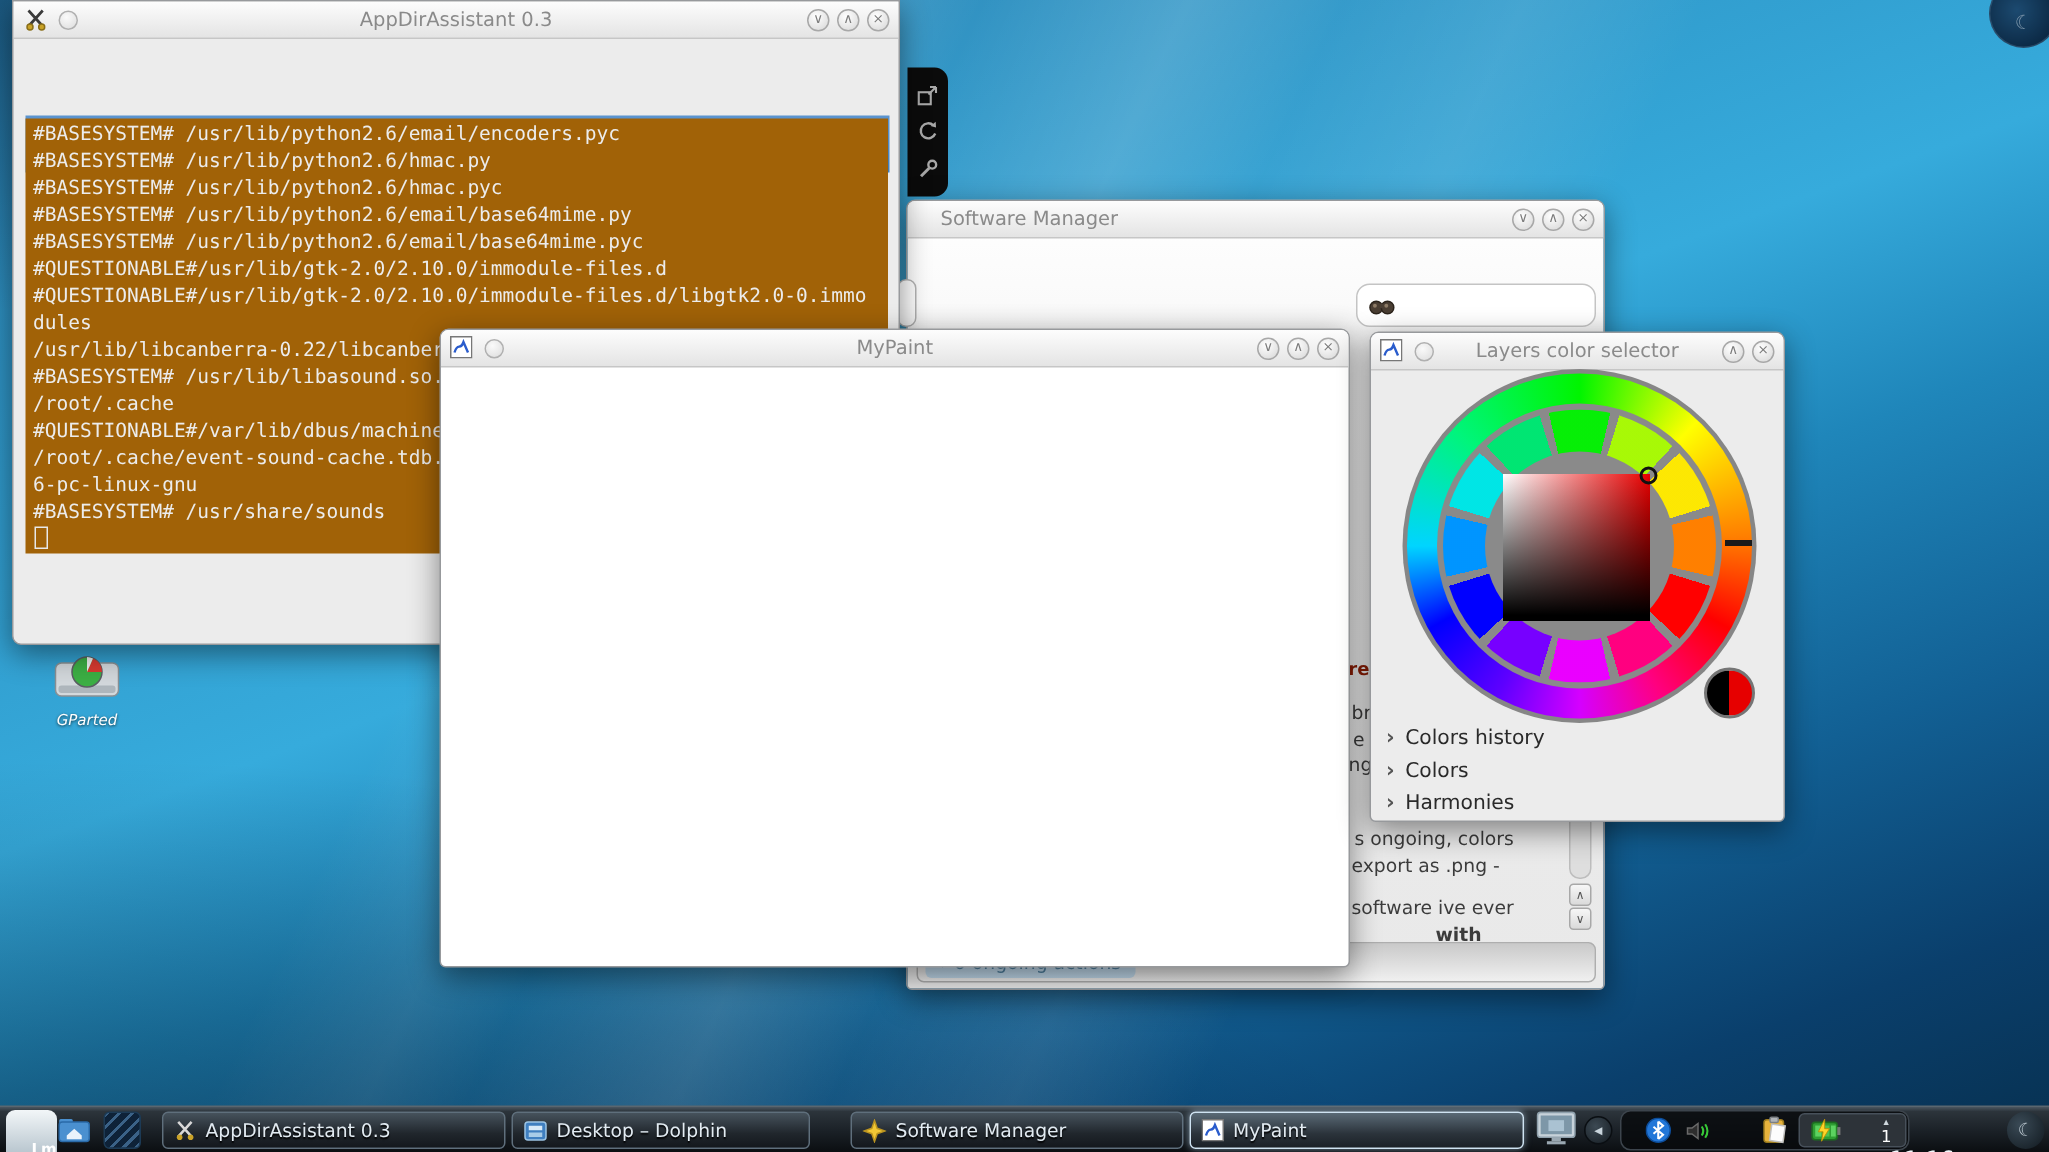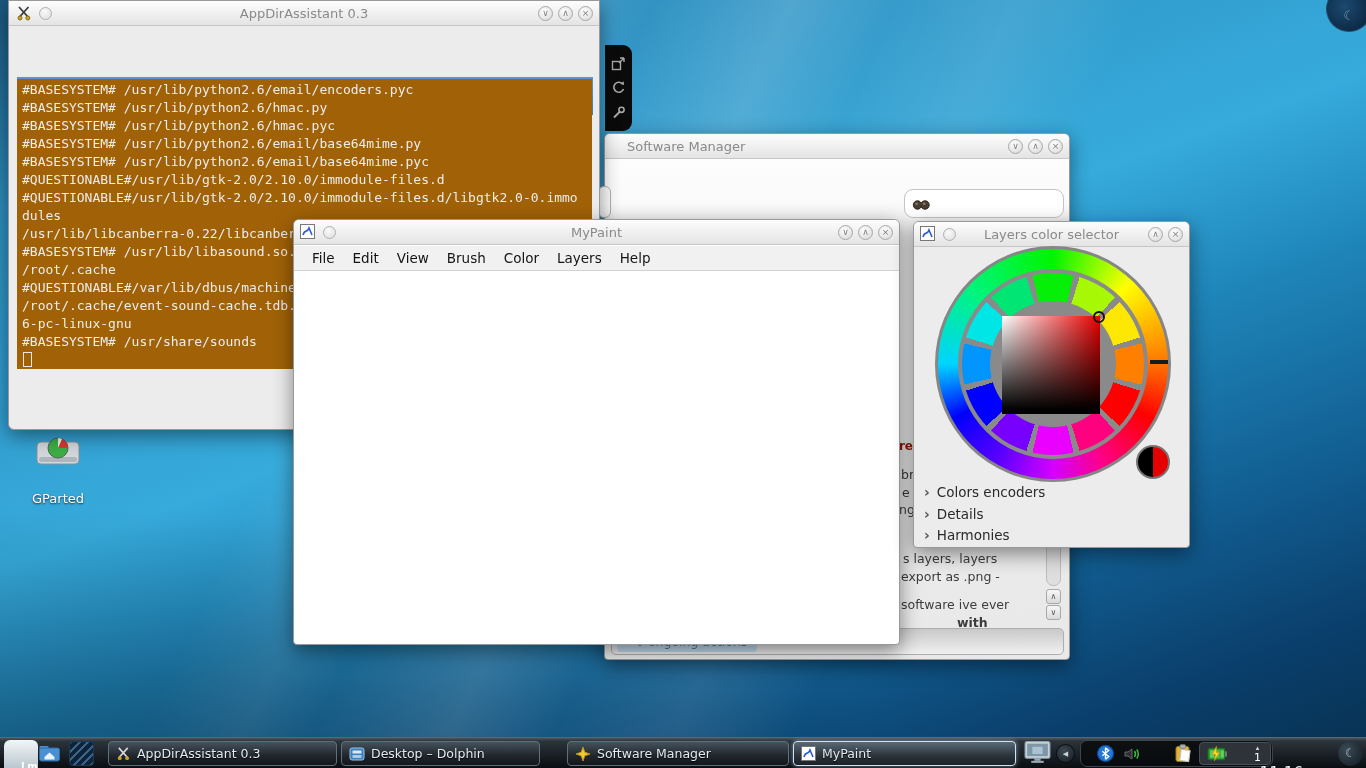--- a/index.html
+++ b/index.html
@@ -17,21 +17,21 @@
     background:radial-gradient(circle at 40% 45%, #1c4a70, #0c2a46 70%); border:1px solid rgba(120,160,190,.25);
     color:#7a93a8; font-size:13px; text-align:center; line-height:58px; z-index:2; }
 
   
   .toolbox { position:absolute; left:605px; top:45px; width:27px; height:86px; z-index:4;
     background:#0b0b0b; border-radius:0 9px 9px 0; display:flex; flex-direction:column; align-items:center;
     justify-content:space-around; padding:6px 0; }
 
   
   .gparted { position:absolute; left:26px; top:433px; width:64px; text-align:center; z-index:3; }
-  .gparted .lbl { color:#fff; font-size:13px; margin-top:18px; text-shadow:0 1px 2px rgba(0,0,0,.75); }
+  .gparted .lbl { color:#fff; font-size:10px; margin-top:2px; text-shadow:0 1px 2px rgba(0,0,0,.75);font-style:italic; }
 
   
   .win { position:absolute; background:#ececec; border:1px solid #97999c;
     border-radius:6px 6px 4px 4px; box-shadow:0 6px 20px rgba(0,0,0,.45); overflow:hidden; }
   .tbar { position:absolute; left:0; top:0; right:0; height:25px;
     background:linear-gradient(#fdfdfd,#e4e4e4); border-bottom:1px solid #c6c6c6; }
   .tbar .title { position:absolute; left:0; right:0; top:0; height:25px; line-height:25px;
     text-align:center; color:#8a8a8a; font-size:13px; }
   .tbar .title.left { text-align:left; padding-left:22px; }
   .wbtns { position:absolute; right:6px; top:5px; display:flex; gap:5px; }
@@ -195,21 +195,21 @@
         <circle cx="13" cy="9" r="4.2" fill="#4a3e33" stroke="#2c241c"></circle>
         <rect x="7.5" y="6.5" width="3.5" height="3" fill="#4a3e33"></rect>
         <circle cx="4.6" cy="7.8" r="1.3" fill="#8d7b66"></circle>
           <circle cx="12.2" cy="7.8" r="1.3" fill="#8d7b66"></circle>
       </svg>
     </div>
     <div class="frag frag-0">t re</div>
     <div class="frag frag-1">br</div>
     <div class="frag frag-2">e</div>
     <div class="frag frag-3">ng</div>
-    <div class="frag frag-4">s layers, layers</div>
+    <div class="frag frag-4">s ongoing, colors</div>
     <div class="frag frag-5">export as .png -</div>
     <div class="frag frag-6">software ive ever</div>
     <div class="frag frag-7">with</div>
     <div class="vsb-track"></div>
     <div class="vsb-btn" style="top:455px;">∧</div>
     <div class="vsb-btn" style="top:471px;">∨</div>
     <div class="statusbar">
       <div class="status-pill"><span>›</span> <span>0 ongoing actions</span></div>
     </div>
   </div>
@@ -256,29 +256,20 @@
         <path d="M3 11 C5 4 7 10 9 4 L12 11" fill="none" stroke="#2a5ccc" stroke-width="1.6"></path>
       </svg>
       <div class="dotbtn" style="left:29px;"></div>
       <div class="title">MyPaint</div>
       <div class="wbtns">
         <div class="wbtn">∨</div>
         <div class="wbtn">∧</div>
         <div class="wbtn">×</div>
       </div>
     </div>
-    <div class="menubar">
-      <span>File</span>
-      <span>Edit</span>
-      <span>View</span>
-      <span>Brush</span>
-      <span>Color</span>
-      <span>Layers</span>
-      <span>Help</span>
-    </div>
     <div class="canvas"></div>
   </div>
 
   <div class="win" id="cs">
     <div class="tbar">
       <svg class="mini-ic" style="left:6px;" width="15" height="15" viewBox="0 0 15 15">
         <rect x="0.5" y="0.5" width="14" height="14" fill="#fff" stroke="#777"></rect>
         <path d="M3 11 C5 4 7 10 9 4 L12 11" fill="none" stroke="#2a5ccc" stroke-width="1.6"></path>
       </svg>
       <div class="dotbtn" style="left:29px;"></div>
@@ -294,25 +285,25 @@
       <div class="w-gap"></div>
       <div class="w-disc"></div>
       <div class="w-center"></div>
     </div>
     <div class="sv-square"></div>
     <div class="sv-marker"></div>
     <div class="hue-tick"></div>
     <div class="cur-color" style="background: linear-gradient(90deg, rgb(0, 0, 0) 50%, rgb(230, 0, 0) 50%);"></div>
     <div class="expander" style="top:260px;">
       <span class="arr">›</span>
-      <span>Colors encoders</span>
+      <span>Colors history</span>
     </div>
     <div class="expander" style="top:282px;">
       <span class="arr">›</span>
-      <span>Details</span>
+      <span>Colors</span>
     </div>
     <div class="expander" style="top:303px;">
       <span class="arr">›</span>
       <span>Harmonies</span>
     </div>
   </div>
 
   <div class="taskbar">
     <div class="tb-ic mint" style="left:4px; top:2px; position:absolute;">
       <div class="inner">Lm</div>

